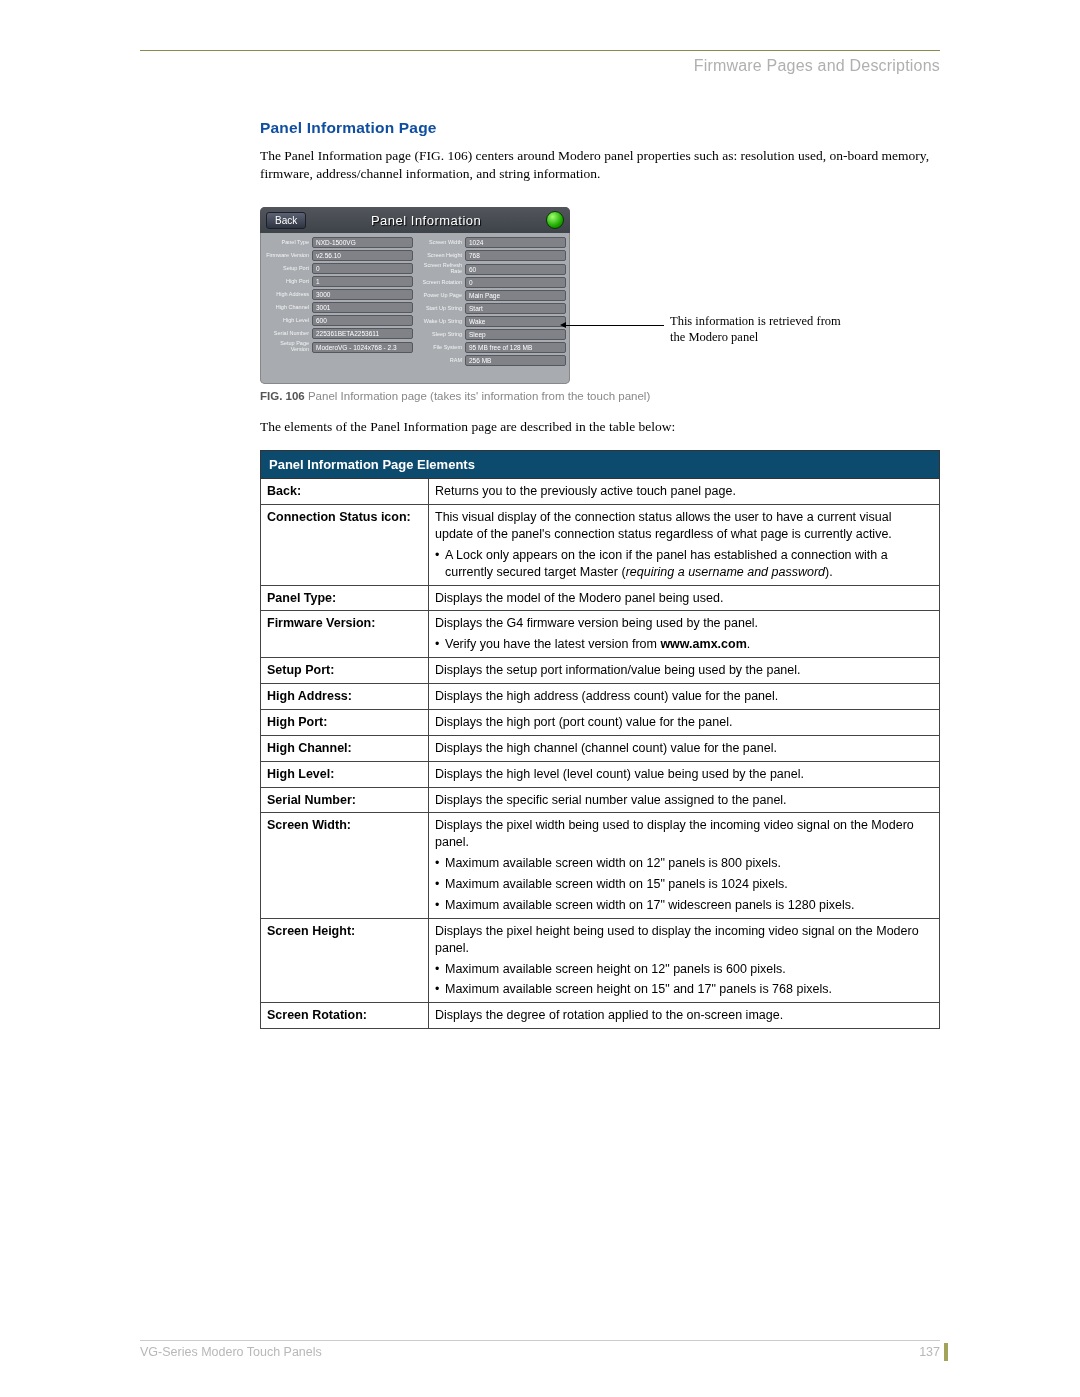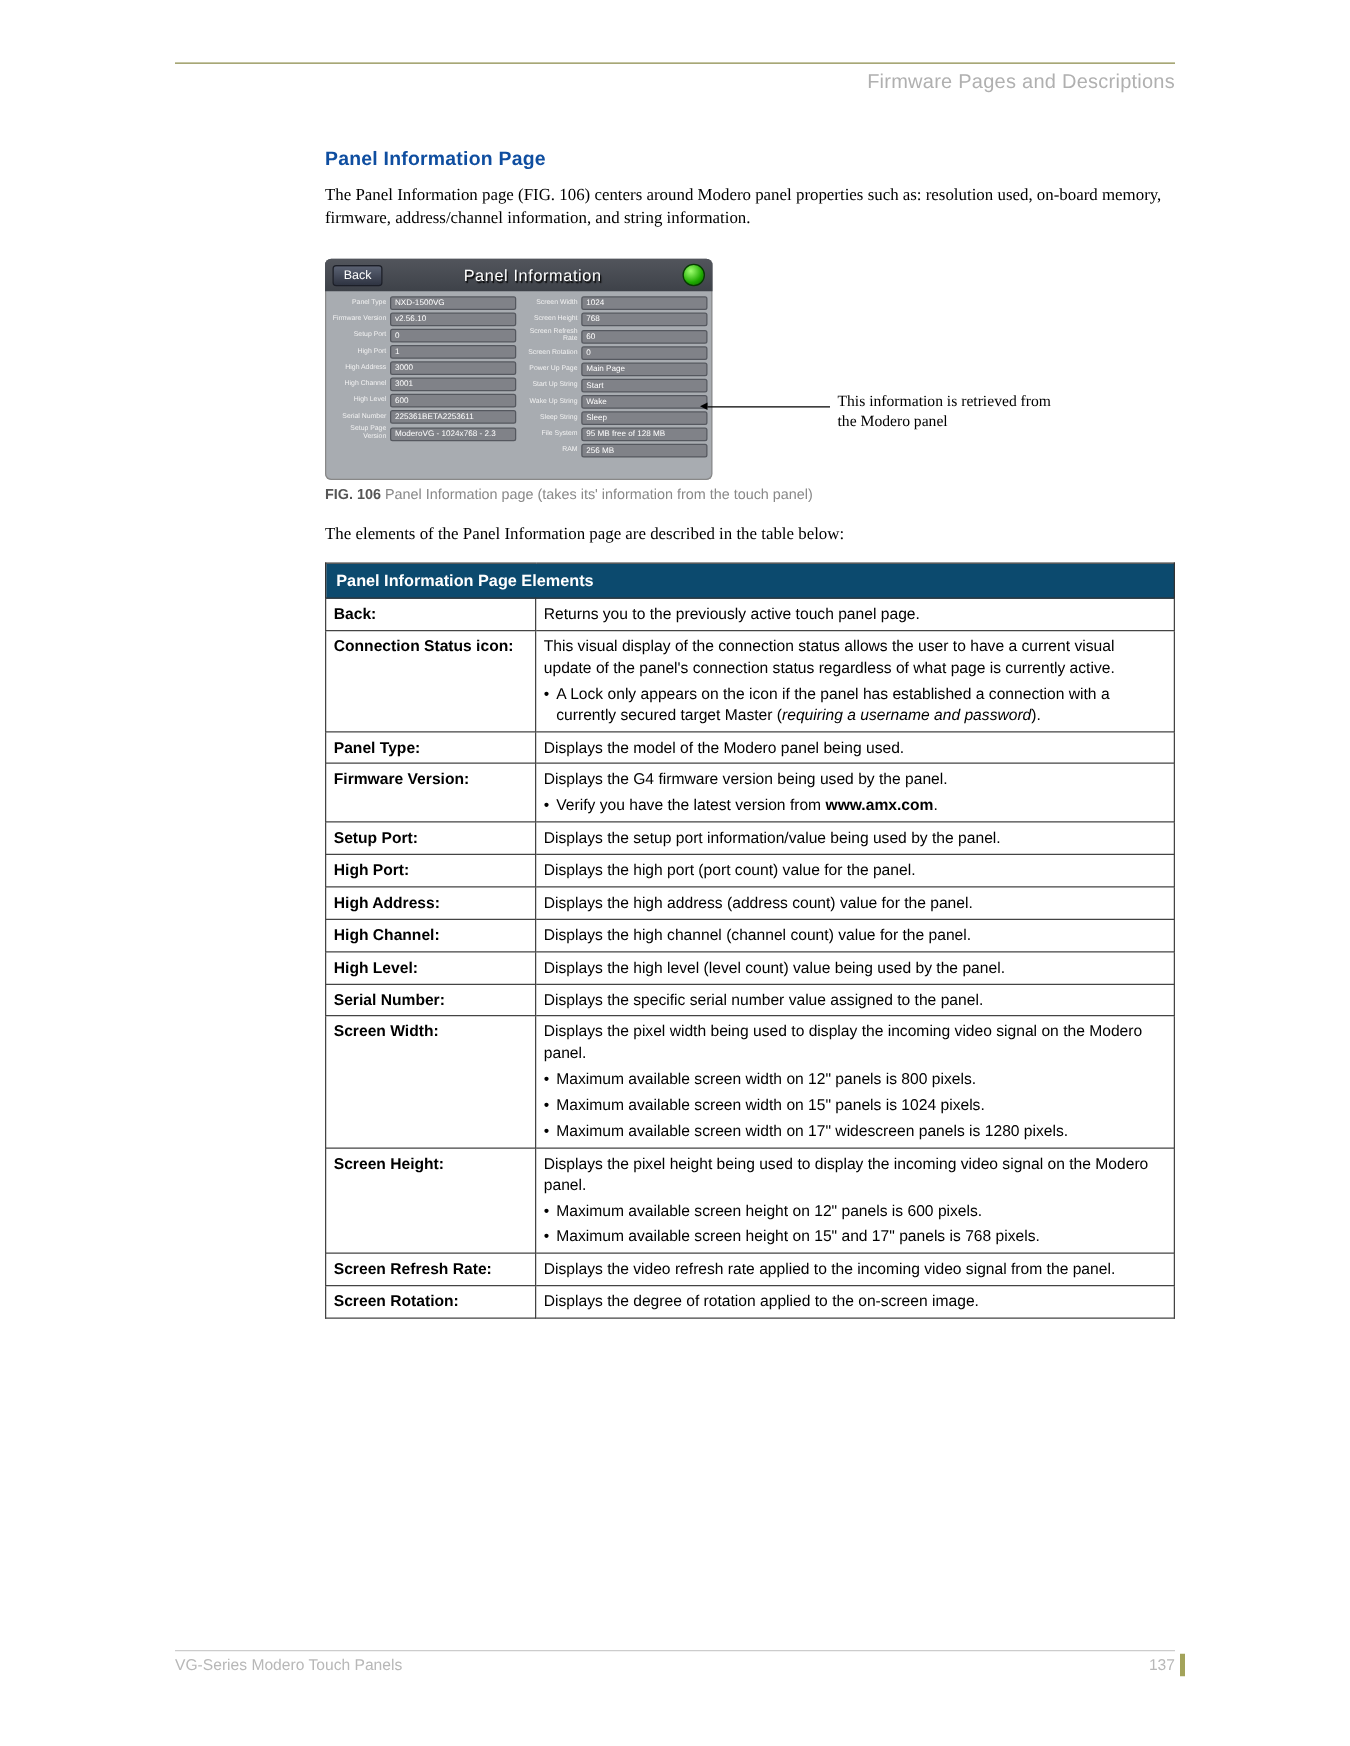--- a/index.html
+++ b/index.html
@@ -175,21 +175,21 @@
     border-left: 1px solid #444;
     width: 168px;
     font-weight: bold;
   }
   .bullet { padding-left: 10px; position: relative; margin-top: 4px; }
   .bullet::before { content: "•"; position: absolute; left: 0; }
   .italic { font-style: italic; }
   .footer {
     position: absolute;
     left: 140px;
-    bottom: 58px;
+    bottom: 38px;
     width: 800px;
     border-top: 1px solid #ccc;
     padding-top: 4px;
     display: flex;
     justify-content: space-between;
     color: #b8b8b8;
     font-size: 12.5px;
   }
   .footer-bar {
     position: absolute;
@@ -346,29 +346,29 @@
             <div class="bullet">Verify you have the latest version from <b>www.amx.com</b>.</div>
           </td>
         </tr>
         <tr>
           <td>Setup Port:</td>
           <td>
             <div>Displays the setup port information/value being used by the panel.</div>
           </td>
         </tr>
         <tr>
+          <td>High Address:</td>
+          <td>
+            <div>Displays the high address (address count) value for the panel.</div>
+          </td>
+        </tr>
+        <tr>
           <td>High Port:</td>
           <td>
             <div>Displays the high port (port count) value for the panel.</div>
-          </td>
-        </tr>
-        <tr>
-          <td>High Address:</td>
-          <td>
-            <div>Displays the high address (address count) value for the panel.</div>
           </td>
         </tr>
         <tr>
           <td>High Channel:</td>
           <td>
             <div>Displays the high channel (channel count) value for the panel.</div>
           </td>
         </tr>
         <tr>
           <td>High Level:</td>
@@ -390,26 +390,20 @@
             <div class="bullet">Maximum available screen width on 15" panels is 1024 pixels.</div>
             <div class="bullet">Maximum available screen width on 17" widescreen panels is 1280 pixels.</div>
           </td>
         </tr>
         <tr>
           <td>Screen Height:</td>
           <td>
             <div>Displays the pixel height being used to display the incoming video signal on the Modero panel.</div>
             <div class="bullet">Maximum available screen height on 12" panels is 600 pixels.</div>
             <div class="bullet">Maximum available screen height on 15" and 17" panels is 768 pixels.</div>
-          </td>
-        </tr>
-        <tr>
-          <td>Screen Refresh Rate:</td>
-          <td>
-            <div>Displays the video refresh rate applied to the incoming video signal from the panel.</div>
           </td>
         </tr>
         <tr>
           <td>Screen Rotation:</td>
           <td>
             <div>Displays the degree of rotation applied to the on-screen image.</div>
           </td>
         </tr>
       </tbody>
   </table>

